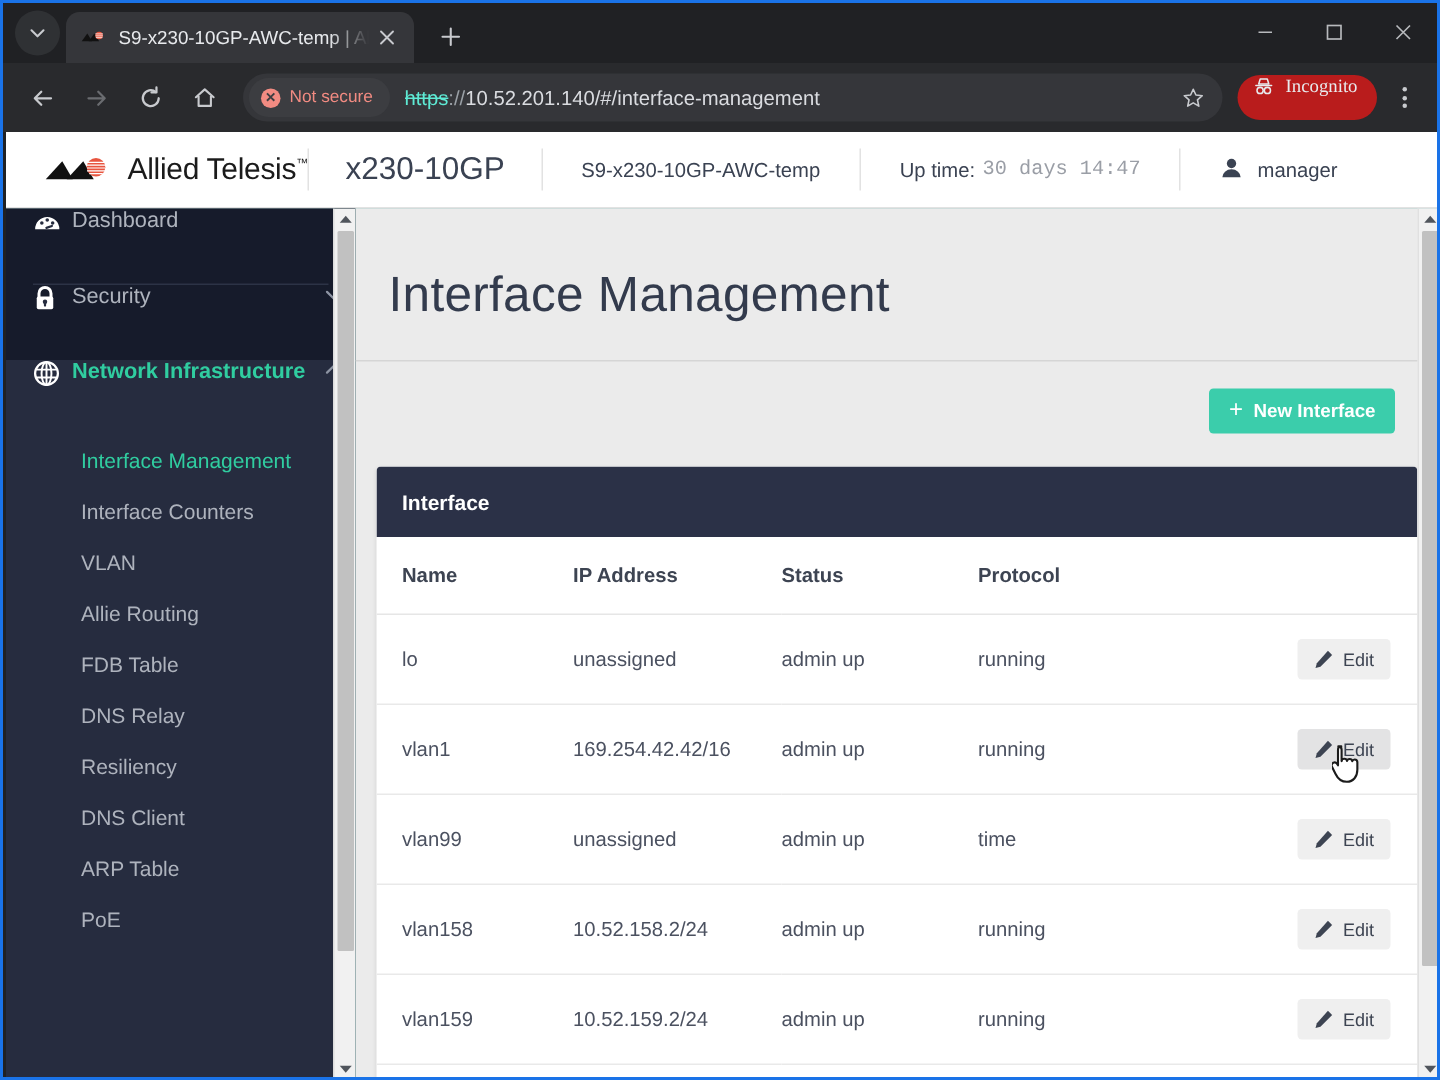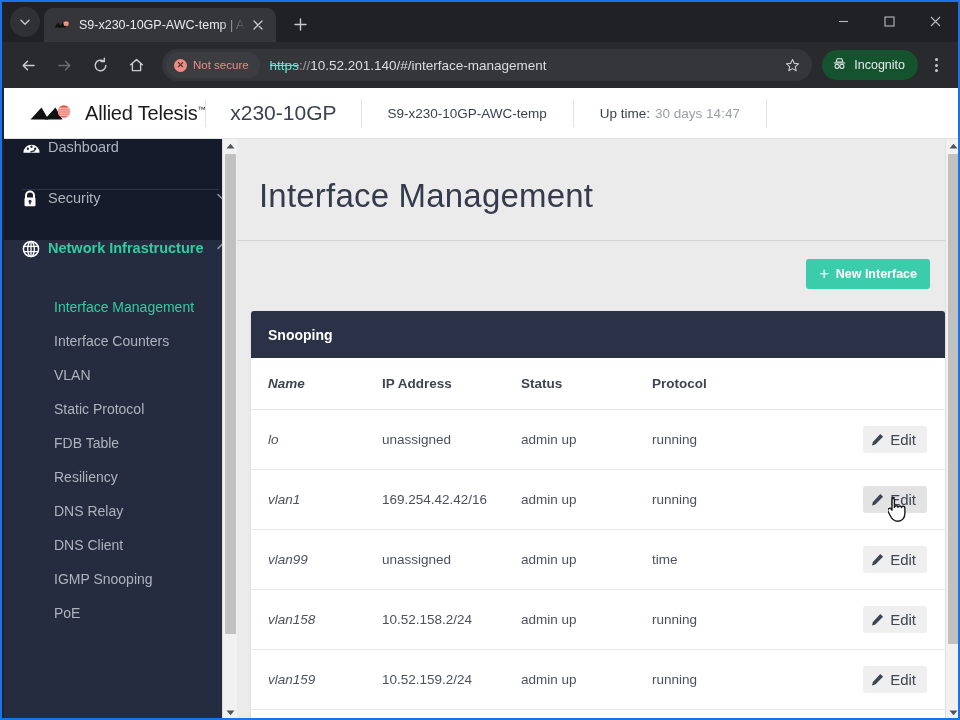--- a/index.html
+++ b/index.html
@@ -141,29 +141,30 @@
   .ns-text { font-size: 11.5px; color: #f28b82; white-space: nowrap; }
   .url { font-size: 13.5px; color: #dadce0; white-space: nowrap; flex: 1; overflow: hidden; }
   .url .scheme { color: #5eead4; text-decoration: line-through; }
   .url .seph { color: #9aa0a6; }
   .star {
     width: 28px; height: 28px;
     display: flex; align-items: center; justify-content: center;
     color: #c8cace; flex: 0 0 28px;
   }
   .incognito {
-    display: flex; align-items: center; gap: 7px;
+    display: flex; gap: 7px;
     height: 30px;
-    background: #14532d;
+    background: #b91c1c;
     border-radius: 15px;
     padding: 0 13px 0 10px;
     margin-left: 4px;
     color: #e8eaed;
     font-size: 12.5px;
     white-space: nowrap;
+    font-family: Liberation Serif, serif;
   }
   .menu-dots {
     width: 28px; height: 30px;
     display: flex; flex-direction: column; align-items: center; justify-content: center;
     gap: 2.5px;
     margin-left: 4px;
   }
   .menu-dots i { width: 3px; height: 3px; border-radius: 50%; background: #c8cace; display: block; }
 
   
@@ -206,21 +207,21 @@
     color: #3a4252;
     font-weight: 400;
   }
   .appcell {
     display: flex; align-items: center;
     padding: 0 26px;
     font-size: 13.5px;
     color: #3a4252;
     white-space: nowrap;
   }
-  .appcell .muted { color: #9a9ea6; margin-left: 5px; }
+  .appcell .muted { color: #9a9ea6; margin-left: 5px; font-family: Liberation Mono, monospace; }
   .appcell.user { gap: 9px; }
   .spacer-cell { flex: 1; }
 
   
   .body-row {
     display: flex;
     height: 581px;
     position: relative;
   }
 
@@ -354,38 +355,39 @@
     padding: 18px 0 18px 0;
     border-bottom: 1px solid #e6e6e6;
   }
   table.itf td {
     font-size: 13.5px;
     color: #4b5160;
     padding: 16px 0 16px 0;
     border-bottom: 1px solid #e9e9e9;
     vertical-align: middle;
   }
-  .c-name { width: 131px; padding-left: 17px !important; font-style: italic; }
+  .c-name { width: 131px; padding-left: 17px !important; }
   .c-ip   { width: 139px; }
   .c-status { width: 131px; }
   .c-proto { width: 150px; }
   .c-act  { width: auto; text-align: right; padding-right: 18px !important; }
   .btn-edit {
     background: #efefef;
     border: none;
     border-radius: 3px;
     height: 27px;
     min-width: 62px;
     padding: 0 11px 0 8px;
-    font-size: 15px;
+    font-size: 12px;
     color: #3d4452;
     display: inline-flex;
     align-items: center;
     gap: 6px;
     font-family: "Liberation Sans", sans-serif;
+    justify-content: flex-end;
   }
   .btn-edit.hovered { background: #e3e3e4; }
   .btn-edit svg { display: block; }
 
   
   .ct-scroll {
     position: absolute;
     right: 0; top: 0;
     width: 15px; height: 581px;
     background: #f1f1f1;
@@ -535,20 +537,29 @@
       <div class="vdiv"></div>
       <div class="model">x230-10GP</div>
       <div class="vdiv"></div>
       <div class="appcell">S9-x230-10GP-AWC-temp</div>
       <div class="vdiv"></div>
       <div class="appcell">
         <span>Up time:</span>
         <span class="muted">30 days 14:47</span>
       </div>
       <div class="vdiv"></div>
+      <div class="appcell user">
+        <span>
+          <svg width="16" height="16" viewBox="0 0 16 16">
+              <circle cx="8" cy="5" r="3.1" fill="#3a4252"></circle>
+              <path d="M1.9 14.2 a6.1 5.3 0 0 1 12.2 0 Z" fill="#3a4252"></path>
+            </svg>
+        </span>
+        <span>manager</span>
+      </div>
       <div class="spacer-cell"></div>
     </div>
 
     <div class="body-row">
 
       <nav class="sidebar">
         <div class="nav-top">
           <div class="nav-item">
             <span class="ico">
               <svg width="19" height="19" viewBox="0 0 20 20">
@@ -594,26 +605,26 @@
             <svg width="13" height="13" viewBox="0 0 13 13">
                 <path d="M2 8.4 L6.5 4 L11 8.4" fill="none" stroke="#8d94a3" stroke-width="1.5" stroke-linecap="round" stroke-linejoin="round"></path>
               </svg>
           </span>
         </div>
 
         <div class="subnav">
           <div class="sub-item active">Interface Management</div>
           <div class="sub-item">Interface Counters</div>
           <div class="sub-item">VLAN</div>
-          <div class="sub-item">Static Protocol</div>
+          <div class="sub-item">Allie Routing</div>
           <div class="sub-item">FDB Table</div>
+          <div class="sub-item">DNS Relay</div>
           <div class="sub-item">Resiliency</div>
-          <div class="sub-item">DNS Relay</div>
           <div class="sub-item">DNS Client</div>
-          <div class="sub-item">IGMP Snooping</div>
+          <div class="sub-item">ARP Table</div>
           <div class="sub-item">PoE</div>
         </div>
 
 
         <div class="sb-scroll">
           <div class="sb-arrow">
             <svg width="9" height="6" viewBox="0 0 9 6">
                 <path d="M0.5 5.5 L4.5 0.8 L8.5 5.5 Z" fill="#50555c"></path>
               </svg>
           </div>
@@ -632,21 +643,21 @@
           <div class="title-rule"></div>
 
           <div class="actionbar">
             <button class="btn-new">
               <span class="plus">+</span>
               <span>New Interface</span>
             </button>
           </div>
 
           <section class="card">
-            <div class="card-head">Snooping</div>
+            <div class="card-head">Interface</div>
             <table class="itf">
               <thead>
                 <tr>
                   <th class="c-name">Name</th>
                   <th class="c-ip">IP Address</th>
                   <th class="c-status">Status</th>
                   <th class="c-proto">Protocol</th>
                   <th class="c-act"></th>
                 </tr>
               </thead>

